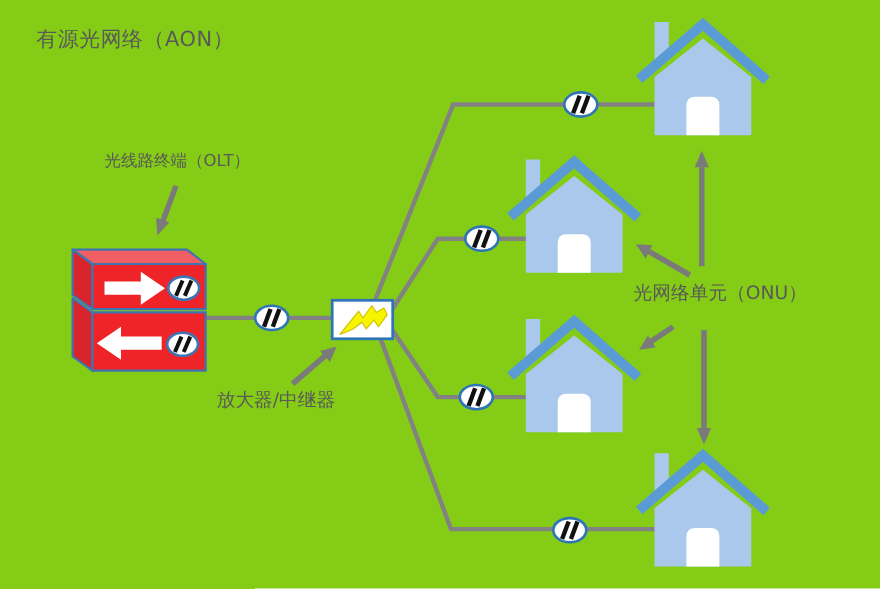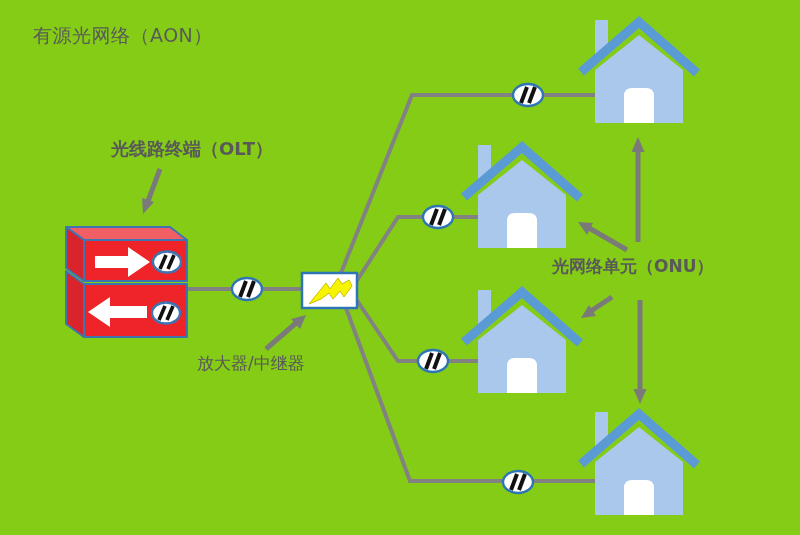--- a/index.html
+++ b/index.html
@@ -3,23 +3,23 @@
 <meta charset="utf-8">
 <style>
   html,body{margin:0;padding:0;background:#ffffff;}
   .stage{
     position:relative;width:800px;height:535px;background:#84cc16;overflow:hidden;
     font-family:"DejaVu Sans","Liberation Sans",sans-serif;
   }
   .stage svg{position:absolute;left:0;top:0;}
   .lbl{position:absolute;color:#595959;white-space:nowrap;}
   .lbl-title{left:33px;top:23px;font-size:19px;letter-spacing:0.5px;}
-  .lbl-olt{left:111px;top:137px;font-size:18px;font-weight:bold;}
+  .lbl-olt{left:95px;top:137px;font-size:15px;}
   .lbl-amp{left:197px;top:352px;font-size:17px;text-align:center;}
-  .lbl-onu{left:552px;top:255px;font-size:17px;font-weight:bold;}
+  .lbl-onu{left:576px;top:255px;font-size:17px;}
 </style>
 </head>
 <body>
 
 <div class="stage">
 
   <svg width="800" height="535" viewBox="0 0 800 535">
     <defs>
 
       <g id="house">

